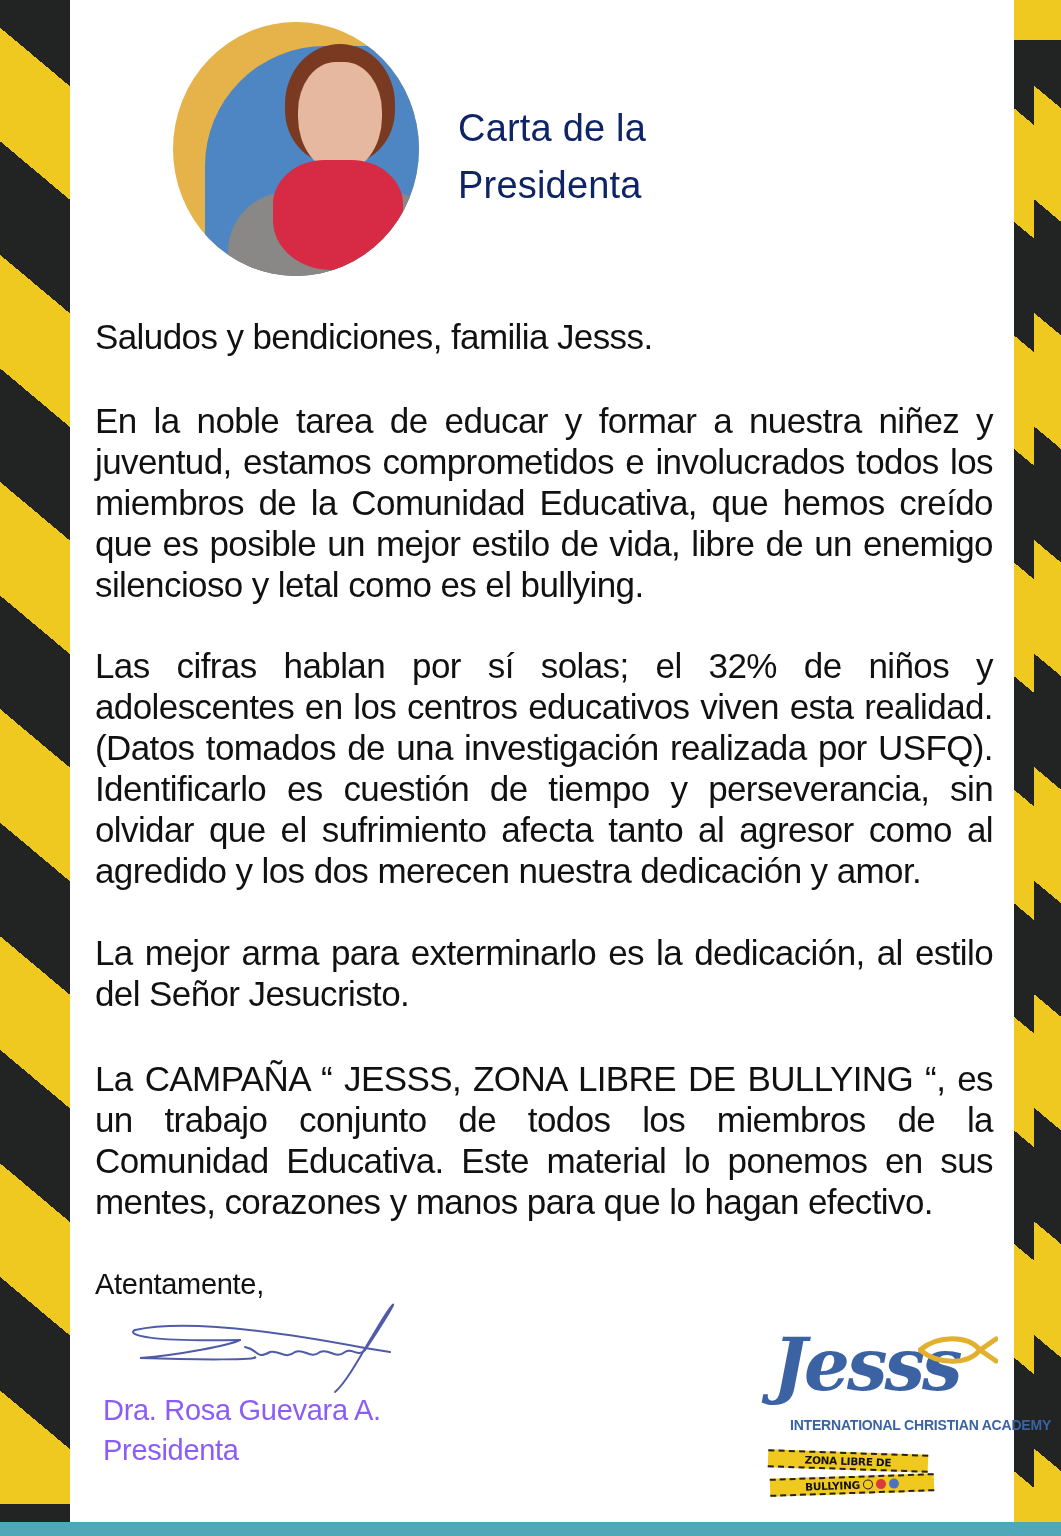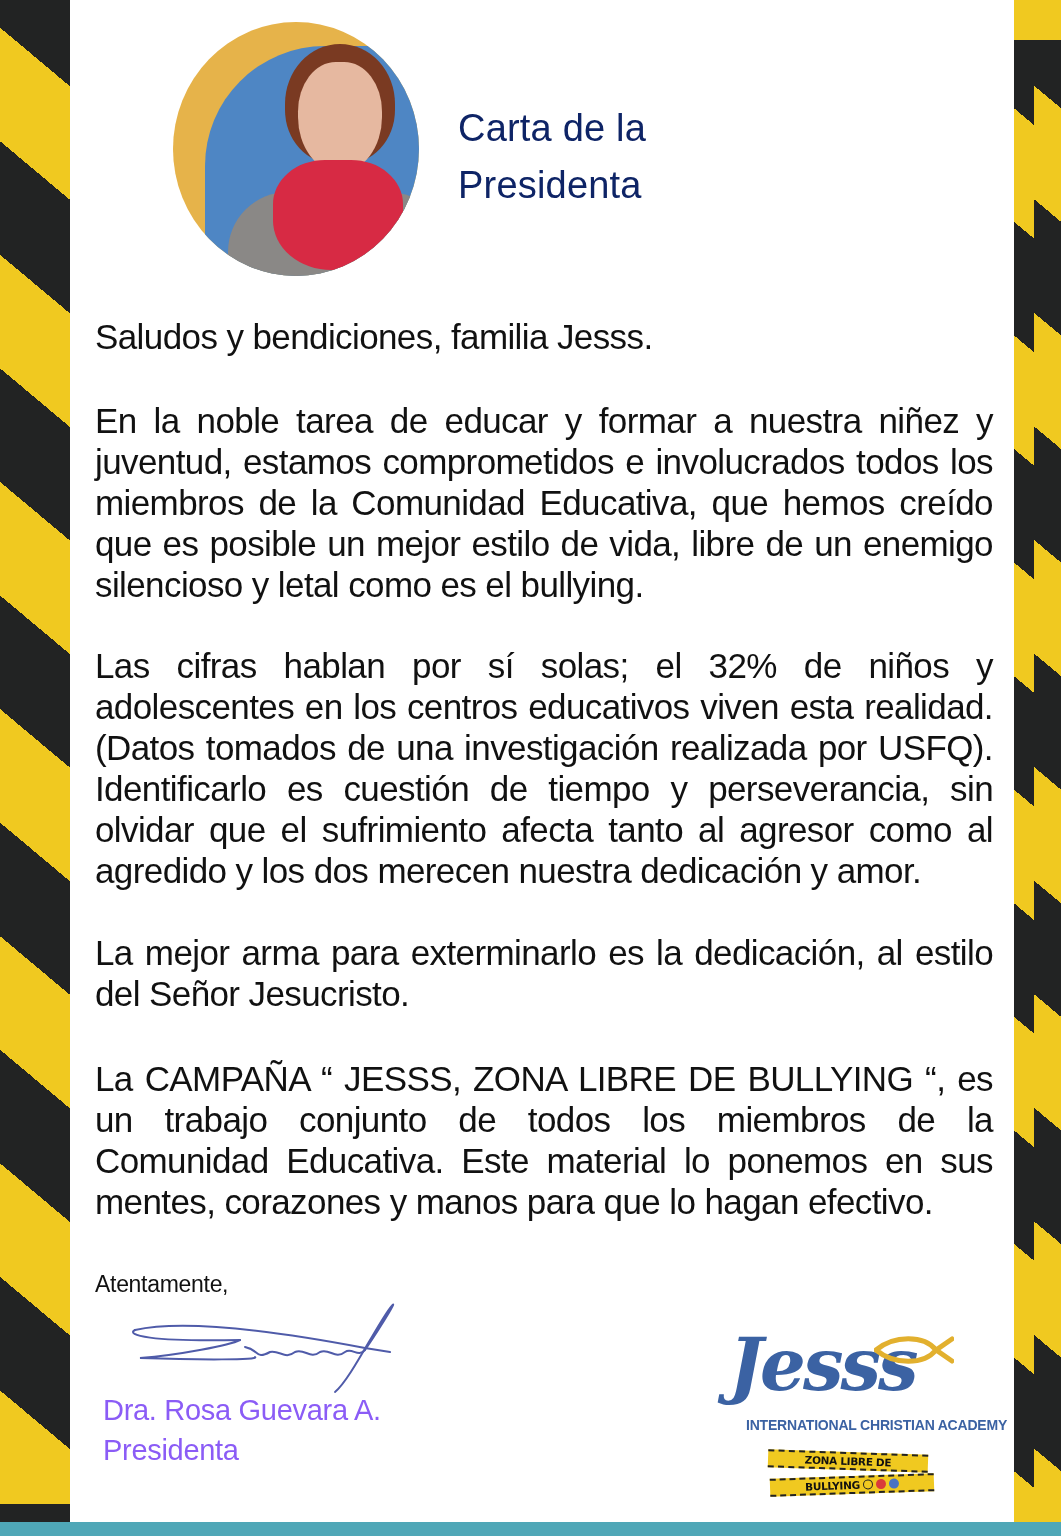--- a/index.html
+++ b/index.html
@@ -69,32 +69,32 @@
   }
   .letter.greeting { top: 316px; }
   .letter.p1 { top: 400px; }
   .letter.p2 { top: 645px; }
   .letter.p3 { top: 932px; }
   .letter.p4 { top: 1058px; }
   .letter.p1, .letter.p2, .letter.p3, .letter.p4 { text-align-last: left; }
 
   .closing {
     position: absolute; left: 95px; top: 1264px;
-    font-size: 23px; line-height: 41px; color: #111111; letter-spacing: -0.3px;
+    font-size: 29px; line-height: 41px; color: #111111; letter-spacing: -0.3px;
   }
   .signature {
     position: absolute; left: 120px; top: 1300px; width: 290px; height: 95px;
   }
   .signer {
     position: absolute; left: 103px; top: 1390px;
     font-size: 29px; line-height: 40px; color: #8b5cf6; letter-spacing: -0.3px;
   }
 
   .logo {
-    position: absolute; left: 729px; top: 1325px; width: 230px; height: 110px; text-align: right;
+    position: absolute; left: 773px; top: 1325px; width: 230px; height: 110px; text-align: right;
   }
   .logo .jesss {
     position: absolute; left: 0; top: 0;
     font-family: "DejaVu Serif", serif; font-style: italic; font-weight: bold;
     font-size: 72px; line-height: 80px; color: #3b62a3;
     letter-spacing: -3px;
   }
   .logo .fish { position: absolute; left: 145px; top: 10px; width: 80px; height: 30px; }
   .logo .sub {
     position: absolute; left: 17px; top: 92px;

